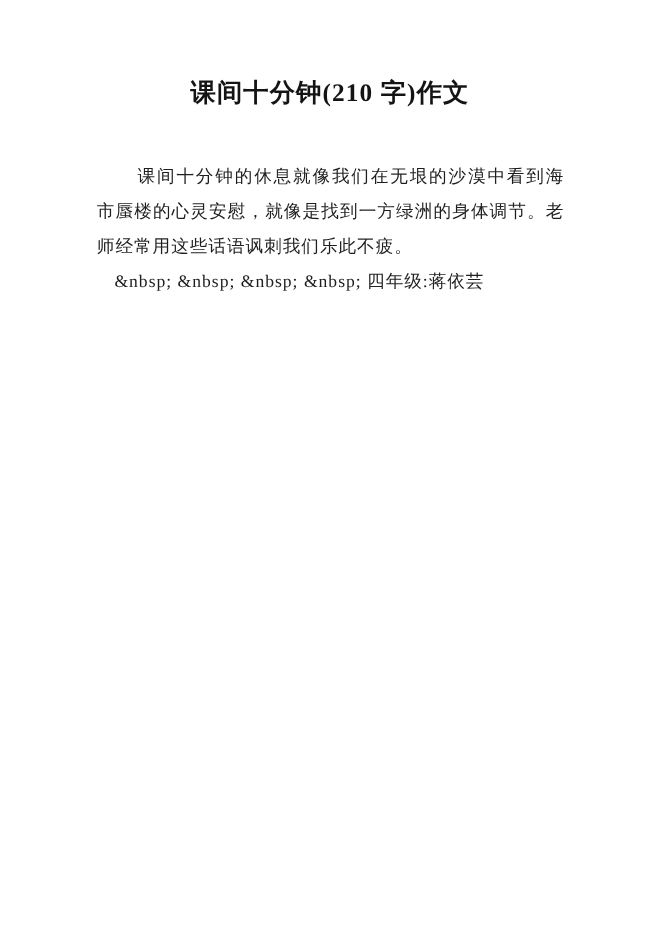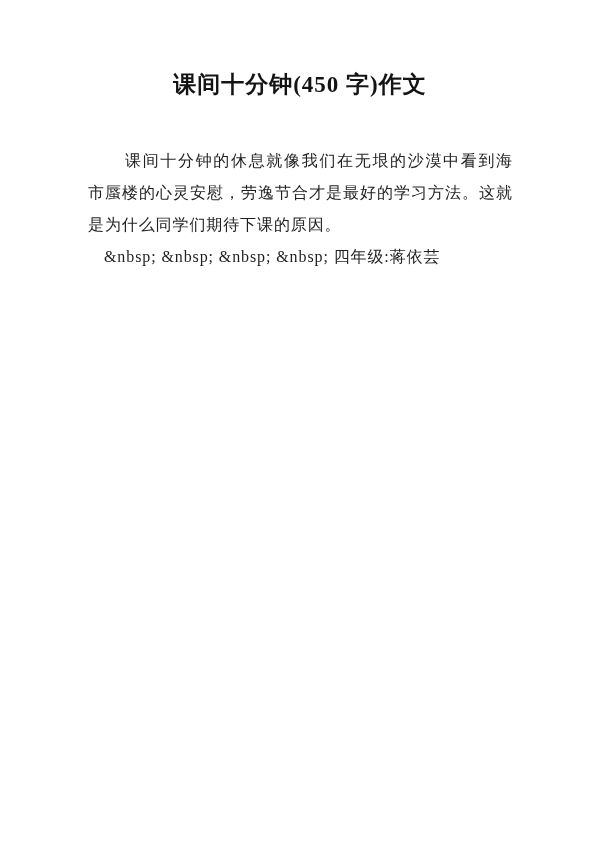--- a/index.html
+++ b/index.html
@@ -50,24 +50,24 @@
   }
   p.signature-para {
     text-indent: 16px;
     text-align: left;
   }
 </style>
 </head>
 <body>
 
 <div class="page">
-  <h1 class="doc-title">课间十分钟(450 字)作文</h1>
+  <h1 class="doc-title">课间十分钟(210 字)作文</h1>
 
   <div class="content">
 
 
 
 
-    <p class="body-para">课间十分钟的休息就像我们在无垠的沙漠中看到海市蜃楼的心灵安慰，劳逸节合才是最好的学习方法。这就是为什么同学们期待下课的原因。</p>
+    <p class="body-para">课间十分钟的休息就像我们在无垠的沙漠中看到海市蜃楼的心灵安慰，就像是找到一方绿洲的身体调节。老师经常用这些话语讽刺我们乐此不疲。</p>
 
     <p class="signature-para">&amp;nbsp; &amp;nbsp; &amp;nbsp; &amp;nbsp; 四年级:蒋依芸</p>
   </div>
 </div>
 
 </body></html>

